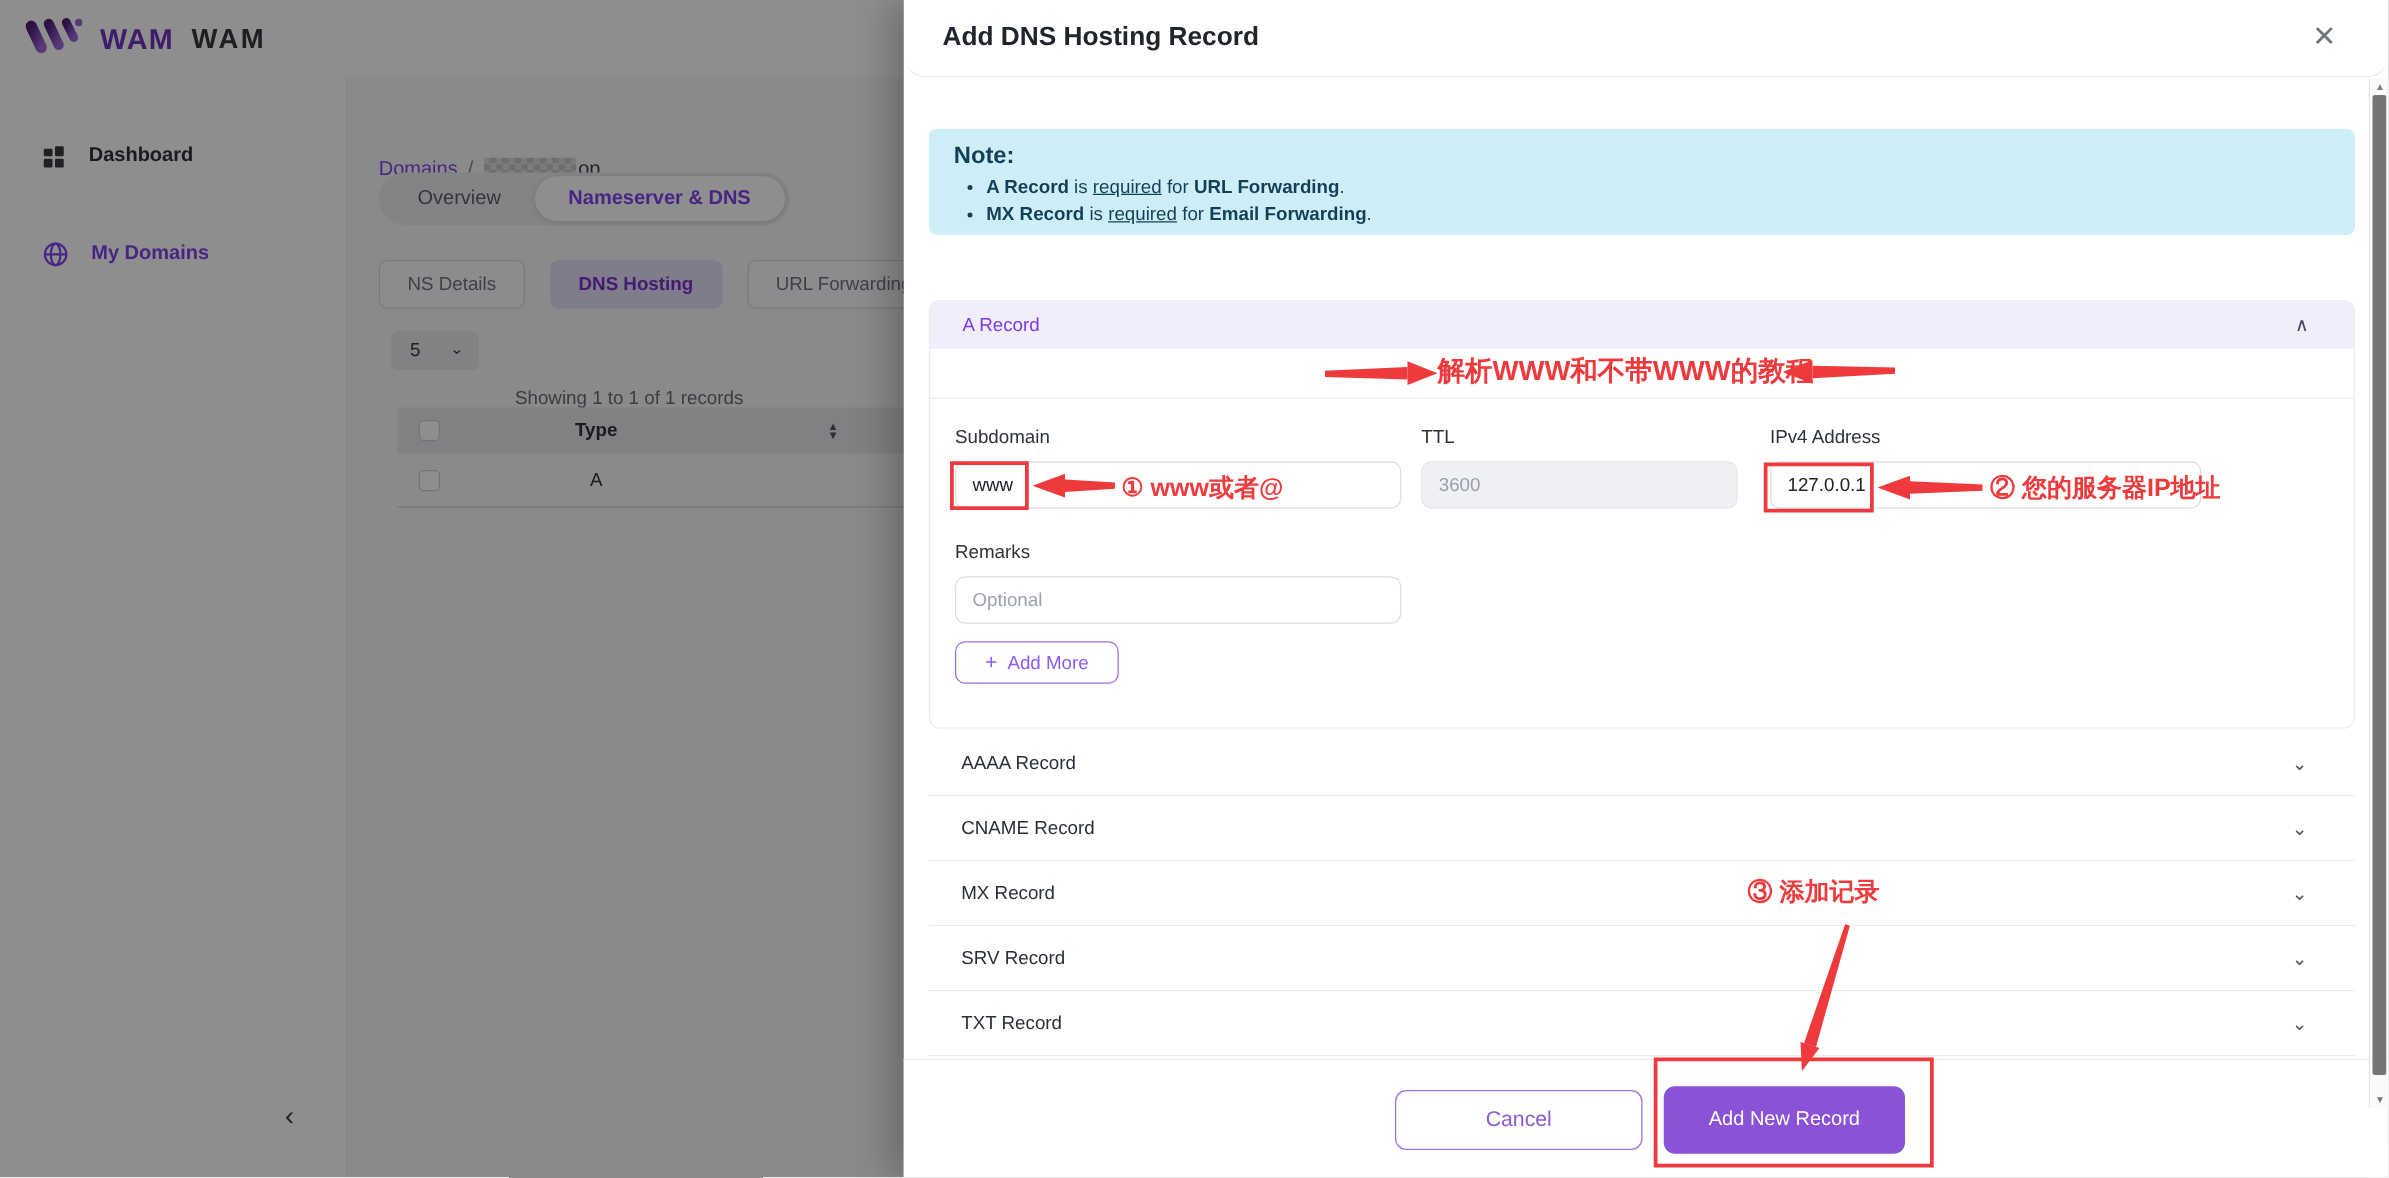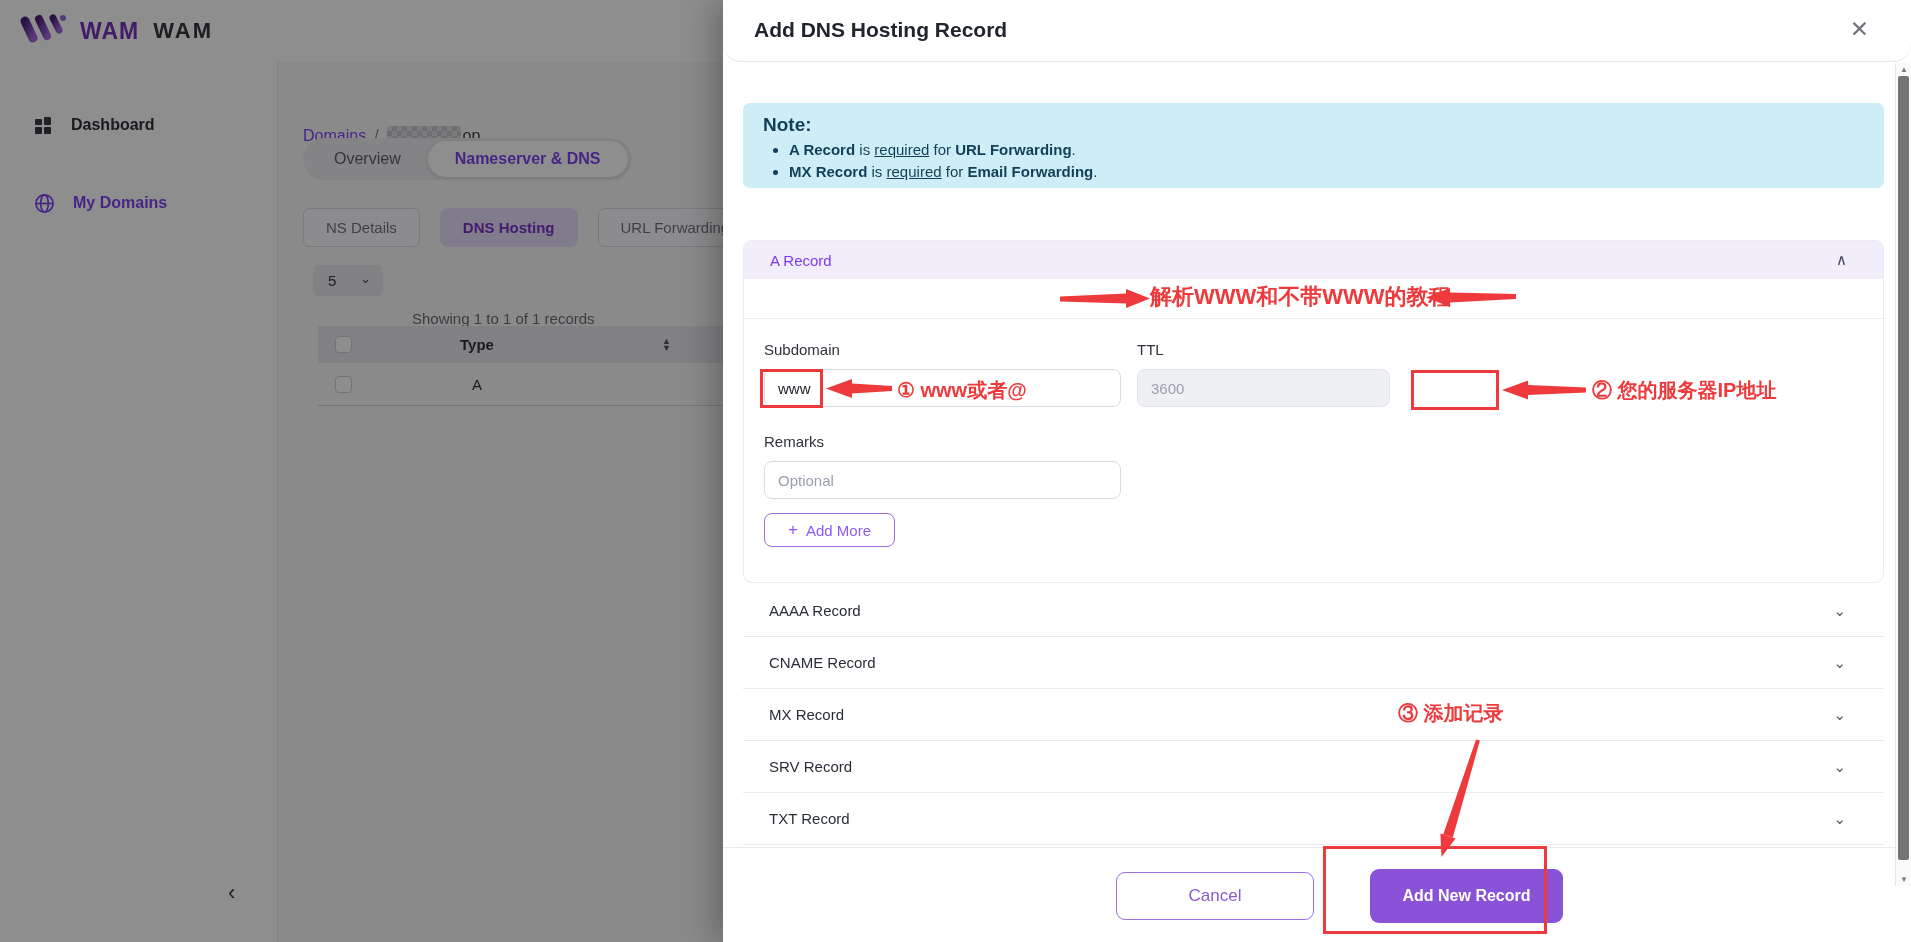--- a/index.html
+++ b/index.html
@@ -101,21 +101,21 @@
   .acc-row { height:52px; border-bottom:1px solid #e9e9ee; display:flex; align-items:center; justify-content:space-between;
     padding:0 38px 0 26px; cursor:pointer; background:#fff; }
   .acc-row .lbl { font-size:15px; color:#2a2e36; }
   .acc-row .chev { font-size:15px; color:#52555b; }
 
   
   .m-footer { position:absolute; left:0; top:847px; width:100%; height:95px; background:#fff; border-top:1px solid #e9e9ee; }
   .btn-cancel { position:absolute; left:393px; top:24px; width:198px; height:48px; background:#fff; border:1px solid #9d6ee0;
     border-radius:9px; color:#8a5ad0; font-size:17px; display:flex; align-items:center; justify-content:center; cursor:pointer; }
   .btn-submit { position:absolute; left:608px; top:21px; width:193px; height:54px; background:#8a52d6; border:none;
-    border-radius:9px; color:#fff; font-size:16px; font-weight:700; display:flex; align-items:center; justify-content:center; cursor:pointer;margin-left:39px; }
+    border-radius:9px; color:#fff; font-size:16px; font-weight:400; display:flex; align-items:center; justify-content:center; cursor:pointer; }
 
   
   .sbar { position:absolute; right:0; top:63px; width:16px; height:823px; background:#fafafa; border-left:1px solid #e6e6e6; z-index:25; }
   .sbar .arr { position:absolute; left:0; width:16px; text-align:center; font-size:8px; color:#7a7a7a; }
   .sbar .arr.up { top:2px; }
   .sbar .arr.dn { bottom:2px; }
   .sthumb { position:absolute; left:2px; top:13px; width:11px; height:784px; background:#757575; border-radius:2px; cursor:grab; }
 
   
   .red-layer { position:absolute; inset:0; z-index:30; pointer-events:none; }
@@ -238,20 +238,24 @@
       <div class="annot-strip"></div>
 
       <div class="field f-sub">
         <div class="flabel">Subdomain</div>
         <input class="inp" type="text" value="www" style="">
       </div>
       <div class="field f-ttl">
         <div class="flabel">TTL</div>
         <input class="inp" type="text" disabled="" value="3600" style="">
       </div>
+      <div class="field f-ip">
+        <div class="flabel">IPv4 Address</div>
+        <input class="inp" type="text" value="127.0.0.1" style="">
+      </div>
       <div class="field f-rem">
         <div class="flabel">Remarks</div>
         <input class="inp" type="text" placeholder="Optional" style="">
       </div>
 
       <div class="add-more">
         <span class="plus">+</span>
         <span>Add More</span>
       </div>
     </div>

